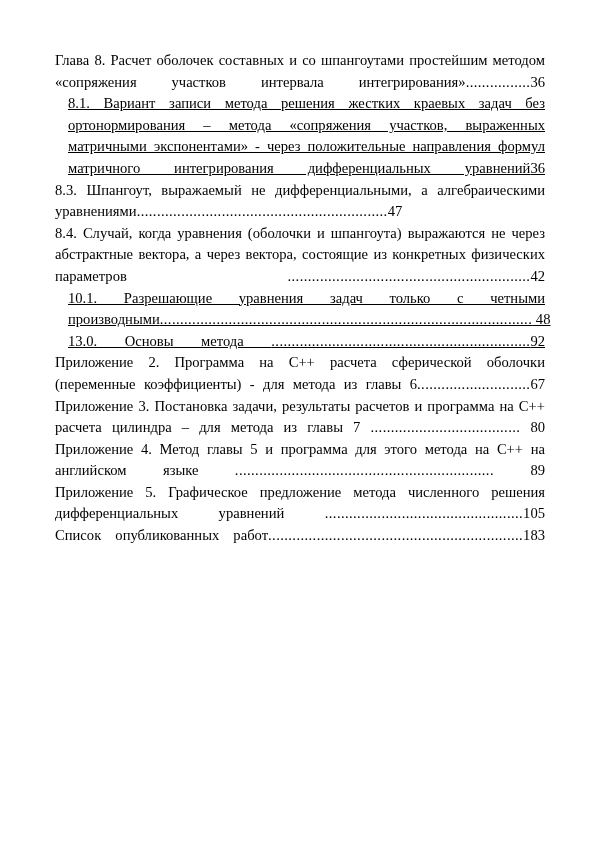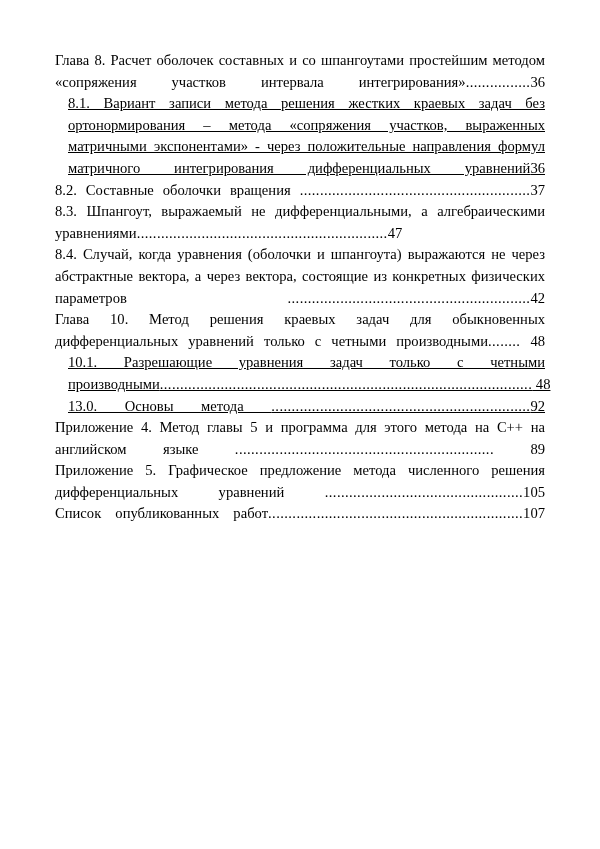--- a/index.html
+++ b/index.html
@@ -68,54 +68,54 @@
   <div id="toc">
 
     <p class="entry stretch">
       <span class="txt">Глава 8. Расчет оболочек составных и со шпангоутами простейшим методом «сопряжения участков интервала интегрирования»</span><span class="nowrapnum"><span class="dots">................</span><span class="pg">36</span></span>
     </p>
 
     <p class="entry lvl2 stretch">
       <span class="txt">8.1. Вариант записи метода решения жестких краевых задач без ортонормирования – метода «сопряжения участков, выраженных матричными экспонентами» - через положительные направления формул матричного интегрирования дифференциальных уравнений</span><span class="nowrapnum"><span class="dots"></span><span class="pg">36</span></span>
     </p>
 
-    <p class="entry stretch">
-      <span class="txt">8.2. Составные оболочки вращения </span><span class="nowrapnum"><span class="dots">.........................................................</span><span class="pg">37</span></span>
-    </p>
 
     <p class="entry stretch">
       <span class="txt">8.3. Шпангоут, выражаемый не дифференциальными, а алгебраическими уравнениями</span><span class="nowrapnum"><span class="dots">..............................................................</span><span class="pg">47</span></span>
     </p>
 
     <p class="entry stretch">
       <span class="txt">8.4. Случай, когда уравнения (оболочки и шпангоута) выражаются не через абстрактные вектора, а через вектора, состоящие из конкретных физических параметров </span><span class="nowrapnum"><span class="dots">............................................................</span><span class="pg">42</span></span>
     </p>
 
 
-    <p class="entry stretch">
-      <span class="txt">Глава 10. Метод решения краевых задач для обыкновенных дифференциальных уравнений только с четными производными</span><span class="nowrapnum"><span class="dots">........</span><span class="pg"> 48</span></span>
-    </p>
 
     <p class="entry lvl2 stretch">
       <span class="txt">10.1. Разрешающие уравнения задач только с четными производными</span><span class="nowrapnum"><span class="dots">............................................................................................</span><span class="pg"> 48</span></span>
     </p>
 
     <p class="entry lvl2 stretch">
       <span class="txt">13.0. Основы метода </span><span class="nowrapnum"><span class="dots">................................................................</span><span class="pg">92</span></span>
     </p>
 
 
+    <p class="entry stretch">
+      <span class="txt">Приложение 2. Программа на С++ расчета сферической оболочки (переменные коэффициенты) - для метода из главы 6</span><span class="nowrapnum"><span class="dots">............................</span><span class="pg">67</span></span>
+    </p>
 
+    <p class="entry stretch">
+      <span class="txt">Приложение 3. Постановка задачи, результаты расчетов и программа на С++ расчета цилиндра – для метода из главы 7 </span><span class="nowrapnum"><span class="dots">.....................................</span><span class="pg"> 80</span></span>
+    </p>
 
     <p class="entry stretch">
       <span class="txt">Приложение 4. Метод главы 5 и программа для этого метода на С++ на английском языке </span><span class="nowrapnum"><span class="dots">................................................................</span><span class="pg"> 89</span></span>
     </p>
 
     <p class="entry stretch">
       <span class="txt">Приложение 5. Графическое предложение метода численного решения дифференциальных уравнений </span><span class="nowrapnum"><span class="dots">.................................................</span><span class="pg">105</span></span>
     </p>
 
     <p class="entry stretch">
-      <span class="txt">Список опубликованных работ</span><span class="nowrapnum"><span class="dots">...............................................................</span><span class="pg">107</span></span>
+      <span class="txt">Список опубликованных работ</span><span class="nowrapnum"><span class="dots">...............................................................</span><span class="pg">183</span></span>
     </p>
 
   </div>
 </div>
 
 </body></html>

